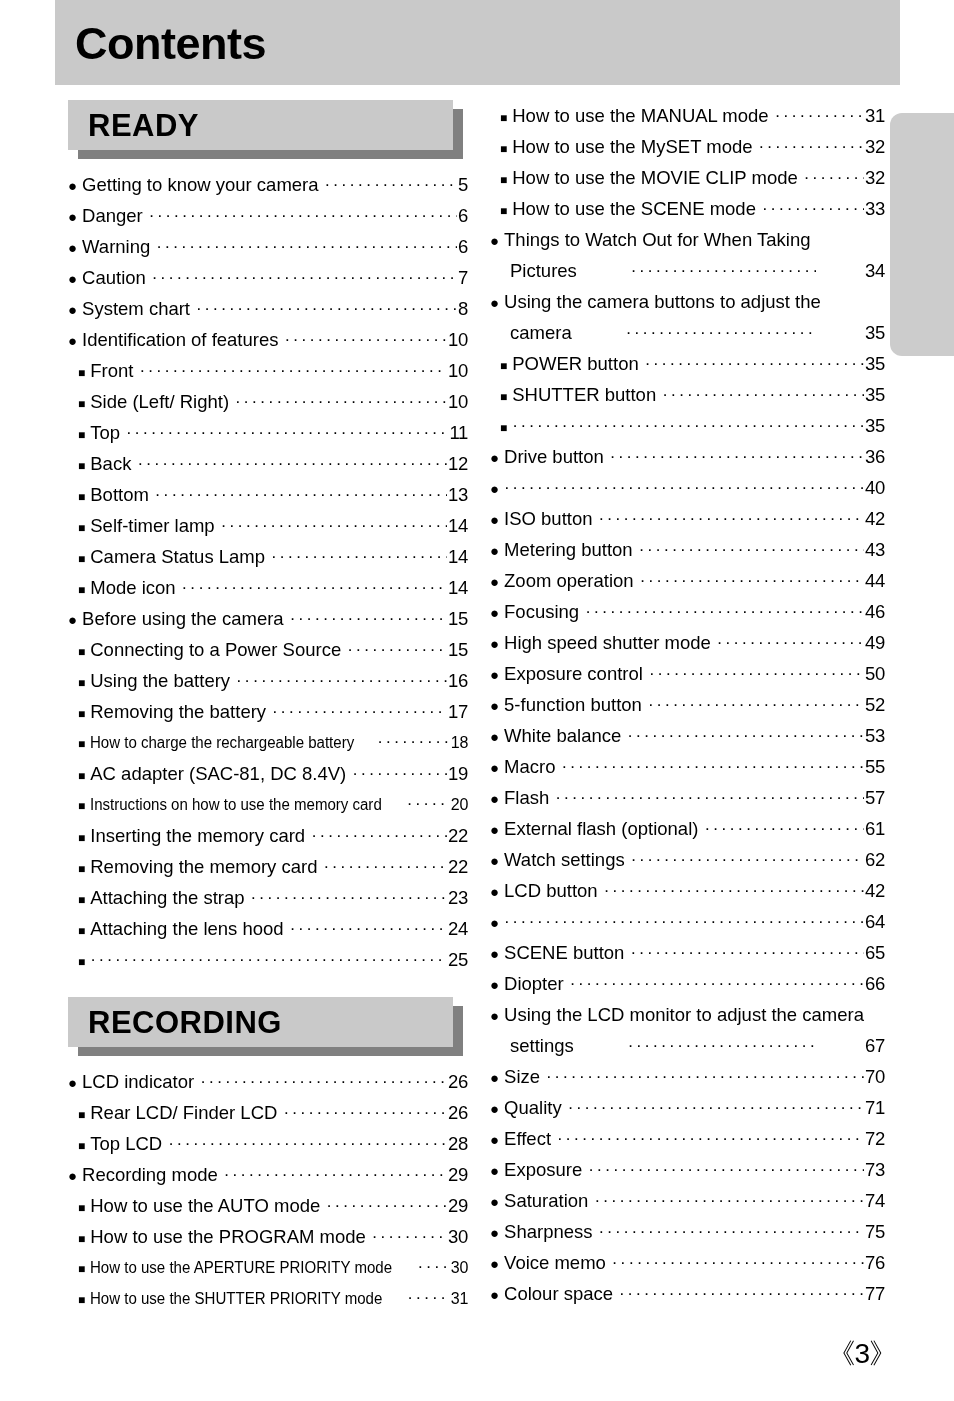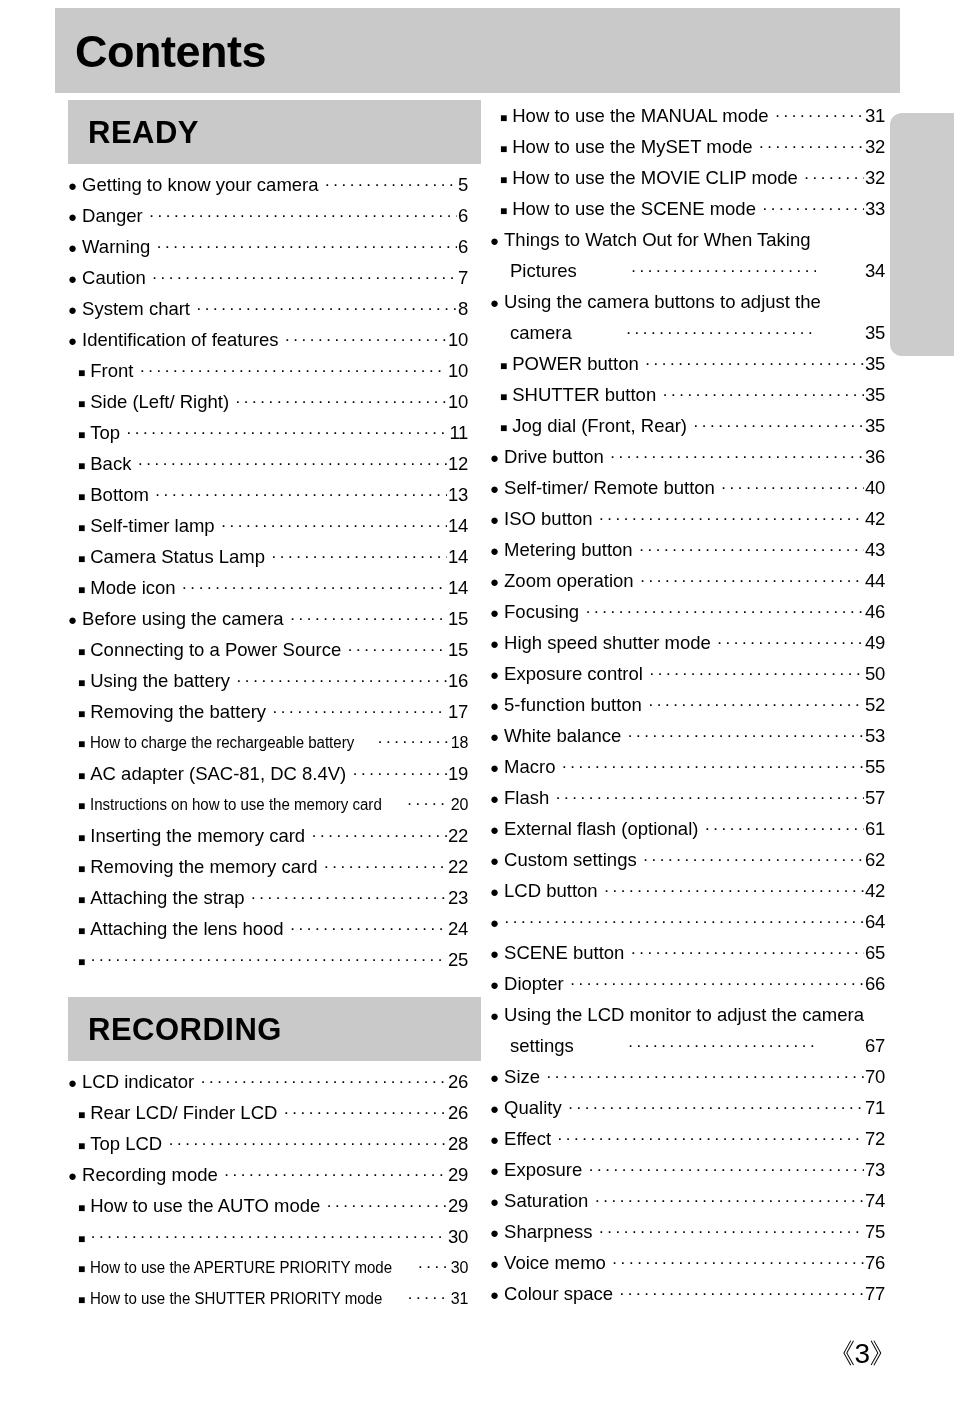--- a/index.html
+++ b/index.html
@@ -13,21 +13,21 @@
     position: relative;
     font-family: "Liberation Sans", sans-serif;
     color: #000000;
     overflow: hidden;
   }
 
   
   .header-band {
     position: absolute;
     left: 55px;
-    top: 8px;
+    top: 0;
     width: 845px;
     height: 85px;
     background: #c9c9c9;
   }
   .header-title {
     position: absolute;
     left: 20px;
     top: 50%;
     transform: translateY(-50%);
     font-size: 45px;
@@ -75,23 +75,22 @@
     top: 9px;
     width: 385px;
     height: 50px;
     background: #808080;
   }
   .banner {
     position: absolute;
     left: 0;
     top: 0;
     width: 385px;
-    height: 64px;
+    height: 50px;
     background: #c9c9c9;
-    padding-left: 28px;
   }
   .banner-label {
     position: absolute;
     left: 20px;
     top: 50%;
     transform: translateY(-50%);
     font-size: 31px;
     font-weight: bold;
     letter-spacing: 0.5px;
     line-height: 1;
@@ -382,20 +381,21 @@
           <span class="toc-page">29</span>
         </div>
         <div class="toc-entry lvl2">
           <span class="bullet sq">■</span>
           <span class="toc-text">How to use the AUTO mode</span>
           <span class="toc-leader">······································································</span>
           <span class="toc-page">29</span>
         </div>
         <div class="toc-entry lvl2">
           <span class="bullet sq">■</span>
+          <span class="toc-text">How to use the PROGRAM mode</span>
           <span class="toc-leader">······································································</span>
           <span class="toc-page">30</span>
         </div>
         <div class="toc-entry lvl2 cond">
           <span class="bullet sq">■</span>
           <span class="toc-text">How to use the APERTURE PRIORITY mode</span>
           <span class="toc-leader">······································································</span>
           <span class="toc-page">30</span>
         </div>
         <div class="toc-entry lvl2 cond">
@@ -461,33 +461,31 @@
           <span class="toc-page">35</span>
         </div>
         <div class="toc-entry lvl2">
           <span class="bullet sq">■</span>
           <span class="toc-text">SHUTTER button</span>
           <span class="toc-leader">······································································</span>
           <span class="toc-page">35</span>
         </div>
         <div class="toc-entry lvl2">
           <span class="bullet sq">■</span>
-          <span class="toc-text">Jog dial (Front, Rear)</span>
           <span class="toc-leader">······································································</span>
           <span class="toc-page">35</span>
         </div>
         <div class="toc-entry">
           <span class="bullet">●</span>
           <span class="toc-text">Drive button</span>
           <span class="toc-leader">······································································</span>
           <span class="toc-page">36</span>
         </div>
         <div class="toc-entry">
           <span class="bullet">●</span>
-          <span class="toc-text">Self-timer/ Remote button</span>
           <span class="toc-leader">······································································</span>
           <span class="toc-page">40</span>
         </div>
         <div class="toc-entry">
           <span class="bullet">●</span>
           <span class="toc-text">ISO button</span>
           <span class="toc-leader">······································································</span>
           <span class="toc-page">42</span>
         </div>
         <div class="toc-entry">
@@ -545,21 +543,21 @@
           <span class="toc-page">57</span>
         </div>
         <div class="toc-entry">
           <span class="bullet">●</span>
           <span class="toc-text">External flash (optional)</span>
           <span class="toc-leader">······································································</span>
           <span class="toc-page">61</span>
         </div>
         <div class="toc-entry">
           <span class="bullet">●</span>
-          <span class="toc-text">Custom settings</span>
+          <span class="toc-text">Watch settings</span>
           <span class="toc-leader">······································································</span>
           <span class="toc-page">62</span>
         </div>
         <div class="toc-entry">
           <span class="bullet">●</span>
           <span class="toc-text">LCD button</span>
           <span class="toc-leader">······································································</span>
           <span class="toc-page">42</span>
         </div>
         <div class="toc-entry">

